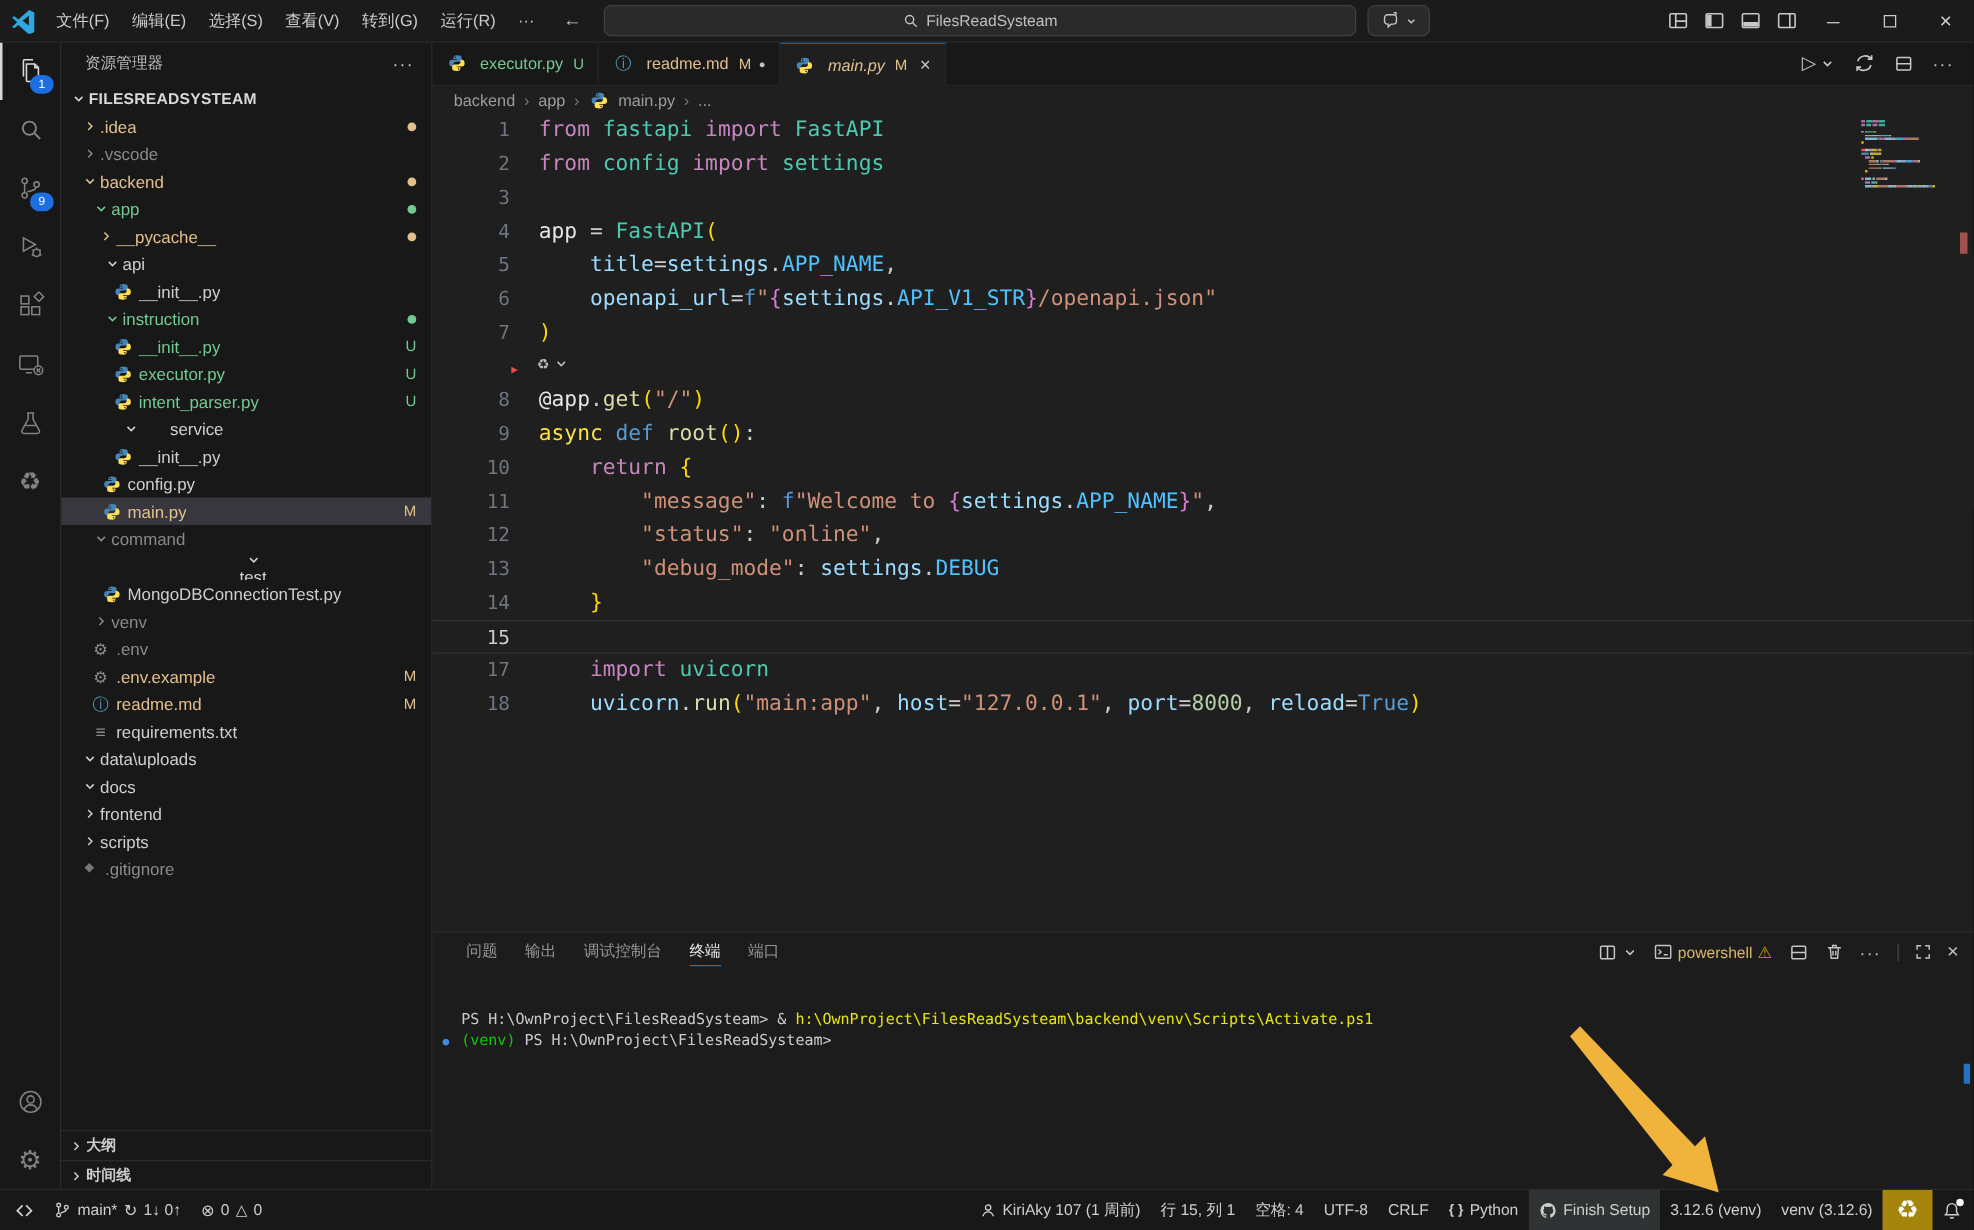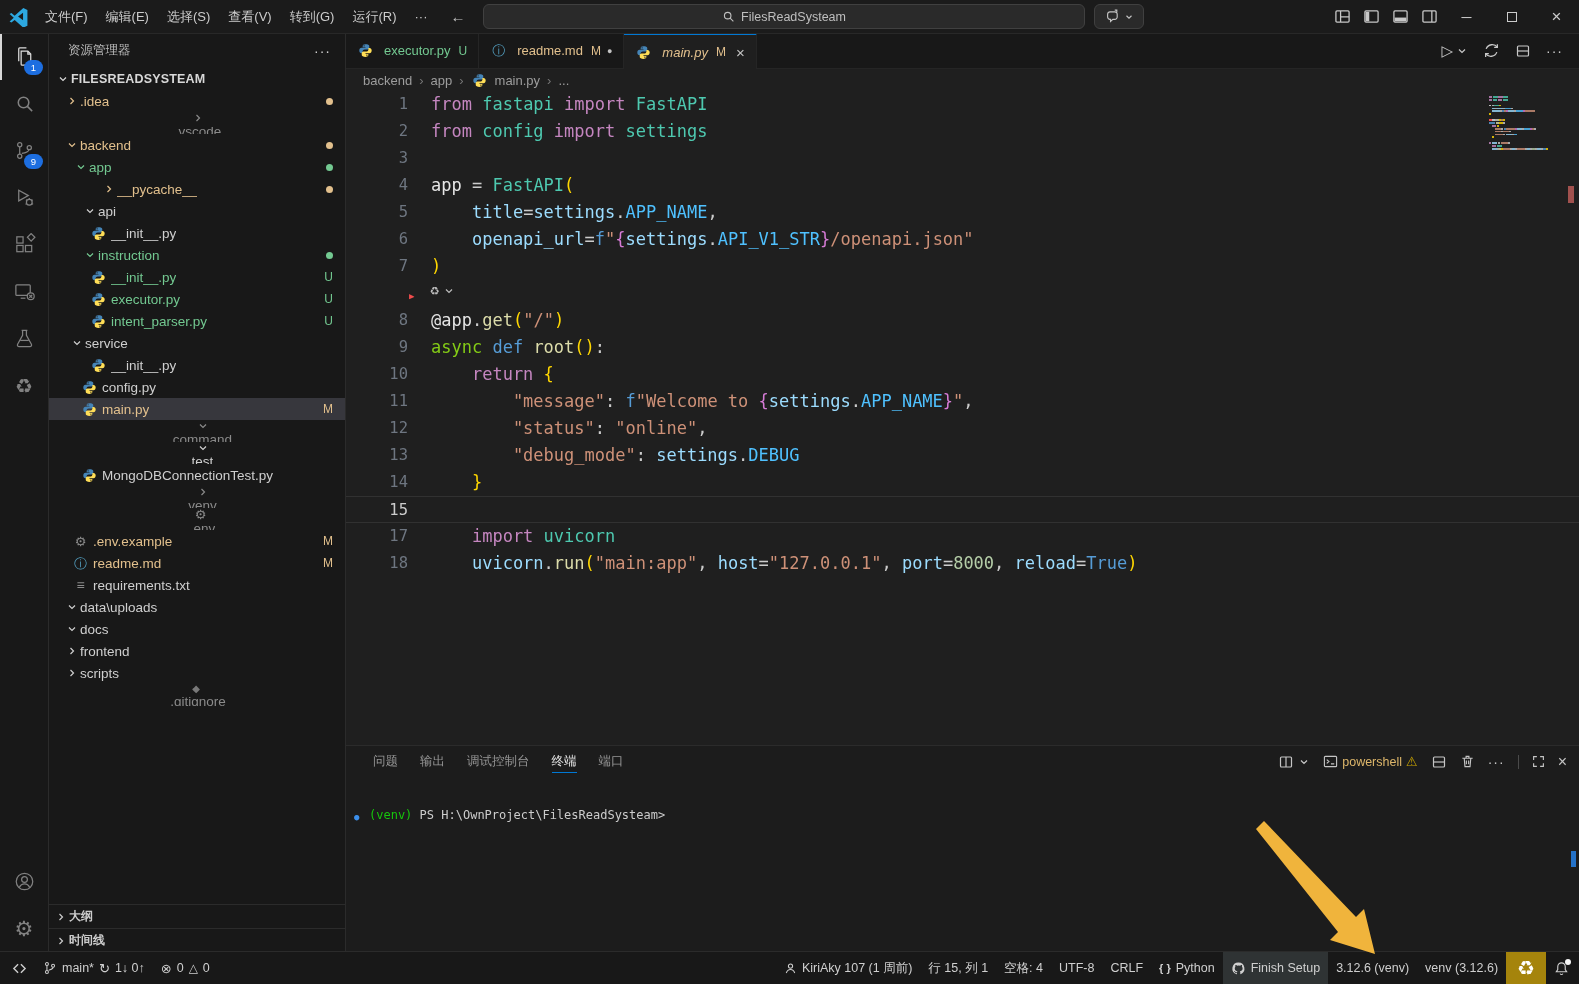--- a/index.html
+++ b/index.html
@@ -40,21 +40,21 @@
   .sb-more{margin-left:auto;font-size:14px;letter-spacing:1px;color:#cfcfcf;}
   .tree{position:absolute;top:35px;left:0;right:0;bottom:46px;overflow:hidden;}
   .trow{height:22px;display:flex;align-items:center;font-size:13.5px;color:#ccc;padding-right:12px;box-sizing:border-box;}
   .trow.selected{background:#37373d;}
   .trow.root{font-weight:bold;font-size:12.5px;letter-spacing:.2px;color:#d8d8d8;}
   .chev{width:17px;flex:none;display:flex;justify-content:center;}
   .ficon{width:17px;flex:none;display:flex;justify-content:center;margin-right:4px;}
   .tlabel{white-space:nowrap;overflow:hidden;}
   .tbadge{margin-left:auto;font-size:12px;}
   .dotb{width:7px;height:7px;border-radius:50%;margin-left:auto;flex:none;}
-  .c-norm{color:#cfcfcf;} .c-mod{color:#e2c08d;} .c-untr{color:#73c991;} .c-ign{color:#8a8a8a;flex-direction:column;}
+  .c-norm{color:#cfcfcf;} .c-mod{color:#e2c08d;} .c-untr{color:#73c991;} .c-ign{color:#8a8a8a;}
   .i-info{color:#519aba;font-size:13px;} .i-listfile{color:#8a8a8a;font-size:14px;}
   .i-gitfile{color:#787878;font-size:10px;} .i-gearfile{color:#8a8a8a;font-size:13px;}
   .sb-sections{position:absolute;bottom:0;left:0;right:0;}
   .sb-sec{height:23px;border-top:1px solid #2b2b2b;display:flex;align-items:center;
     font-weight:bold;font-size:12px;color:#ccc;padding-left:4px;}
 
   
   .editor{position:absolute;left:346px;top:33px;right:0;height:712px;background:#1f1f1f;display:flex;flex-direction:column;}
   .tabstrip{height:35px;background:#181818;display:flex;align-items:stretch;border-bottom:1px solid #252525;flex:none;}
   .tab{display:flex;align-items:center;gap:6px;padding:0 11px;font-size:13px;border-right:1px solid #252525;position:relative;box-sizing:border-box;}
@@ -334,21 +334,21 @@
         </div>
         <div class="trow c-untr" style="padding-left: 24px;">
           <span class="chev">
             <svg width="12" height="12" viewBox="0 0 16 16" fill="none" stroke="currentColor" stroke-width="1.6">
               <path d="M4 6l4 4 4-4"></path>
             </svg>
           </span>
           <span class="tlabel">app</span>
           <span class="dotb" style="background: rgb(115, 201, 145);"></span>
         </div>
-        <div class="trow c-mod" style="padding-left: 52px;">
+        <div class="trow c-mod" style="padding-left: 28px;">
           <span class="chev">
             <svg width="12" height="12" viewBox="0 0 16 16" fill="none" stroke="currentColor" stroke-width="1.6">
               <path d="M6 4l4 4-4 4"></path>
             </svg>
           </span>
           <span class="tlabel">__pycache__</span>
           <span class="dotb" style="background: rgb(226, 192, 141);"></span>
         </div>
         <div class="trow c-norm" style="padding-left: 33px;">
           <span class="chev">
@@ -407,21 +407,21 @@
             <span class="icn">
               <svg width="15" height="15" viewBox="0 0 16 16">
                 <path fill="#4584b6" d="M7.9 1.2c-2.3 0-2.9 1-2.9 1.9v1.3h3v.7H3.7c-1.3 0-2.3 1-2.3 2.8 0 1.9 1 2.9 2.3 2.9h1.2V9.2c0-1.3 1.1-2.3 2.3-2.3h3c1 0 1.8-.8 1.8-1.8V3.1c0-1.2-1.5-1.9-4.1-1.9zM6.5 2.3a.7.7 0 1 1 0 1.4.7.7 0 0 1 0-1.4z"></path>
                 <path fill="#ffde57" d="M8.1 14.8c2.3 0 2.9-1 2.9-1.9v-1.3H8v-.7h4.3c1.3 0 2.3-1 2.3-2.8 0-1.9-1-2.9-2.3-2.9h-1.2v1.6c0 1.3-1.1 2.3-2.3 2.3h-3c-1 0-1.8.8-1.8 1.8v2c0 1.2 1.5 1.9 4.1 1.9zm1.4-1.1a.7.7 0 1 1 0-1.4.7.7 0 0 1 0 1.4z"></path>
               </svg>
             </span>
           </span>
           <span class="tlabel">intent_parser.py</span>
           <span class="tbadge">U</span>
         </div>
-        <div class="trow c-norm" style="padding-left: 20px;">
+        <div class="trow c-norm" style="padding-left: 48px; gap: 23px;">
           <span class="chev">
             <svg width="12" height="12" viewBox="0 0 16 16" fill="none" stroke="currentColor" stroke-width="1.6">
               <path d="M4 6l4 4 4-4"></path>
             </svg>
           </span>
           <span class="tlabel">service</span>
         </div>
         <div class="trow c-norm" style="padding-left: 42px;">
           <span class="ficon">
             <span class="icn">
@@ -698,21 +698,21 @@
                 </svg>
               </span>
             </span>
           </div>
           <div class="code-line">
             <span class="gutter">8</span>
             <span class="ltext"><span style="color: rgb(230, 230, 230);">@app</span><span style="color: rgb(204, 204, 204);">.</span><span style="color: rgb(220, 220, 170);">get</span><span style="color: rgb(255, 215, 0);">(</span><span style="color: rgb(206, 145, 120);">"/"</span><span style="color: rgb(255, 215, 0);">)</span></span>
           </div>
           <div class="code-line">
             <span class="gutter">9</span>
-            <span class="ltext"><span style="color: #84cc16;">async</span><span style="color: rgb(86, 156, 214);"> def</span><span style="color: rgb(220, 220, 170);"> root</span><span style="color: rgb(255, 215, 0);">(</span><span style="color: rgb(255, 215, 0);">)</span><span style="color: rgb(204, 204, 204);">:</span></span>
+            <span class="ltext"><span style="color: #fde047;">async</span><span style="color: rgb(86, 156, 214);"> def</span><span style="color: rgb(220, 220, 170);"> root</span><span style="color: rgb(255, 215, 0);">(</span><span style="color: rgb(255, 215, 0);">)</span><span style="color: rgb(204, 204, 204);">:</span></span>
           </div>
           <div class="code-line">
             <span class="gutter">10</span>
             <span class="ltext"><span style="color: rgb(197, 134, 192);">    return</span><span style="color: rgb(255, 215, 0);"> {</span></span>
           </div>
           <div class="code-line">
             <span class="gutter">11</span>
             <span class="ltext"><span style="color: rgb(206, 145, 120);">        "message"</span><span style="color: rgb(204, 204, 204);">:</span><span style="color: rgb(86, 156, 214);"> f</span><span style="color: rgb(206, 145, 120);">"Welcome to </span><span style="color: rgb(214, 123, 214);">{</span><span style="color: rgb(156, 220, 254);">settings</span><span style="color: rgb(204, 204, 204);">.</span><span style="color: rgb(79, 193, 255);">APP_NAME</span><span style="color: rgb(214, 123, 214);">}</span><span style="color: rgb(206, 145, 120);">"</span><span style="color: rgb(204, 204, 204);">,</span></span>
           </div>
           <div class="code-line">
@@ -953,20 +953,21 @@
             <svg width="13" height="13" viewBox="0 0 16 16" fill="none" stroke="currentColor" stroke-width="1.4">
               <path d="M2 6V2h4M10 2h4v4M14 10v4h-4M6 14H2v-4"></path>
             </svg>
           </span>
         </div>
         <div class="pt-item">
           <span class="icn">×</span>
         </div>
       </div>
     <div class="term" id="terminal">
+        <div class="tline"><span style="color: rgb(204, 204, 204);">PS H:\OwnProject\FilesReadSysteam&gt; </span><span style="color: rgb(204, 204, 204);">&amp; </span><span style="color: rgb(229, 229, 16);">h:\OwnProject\FilesReadSysteam\backend\venv\Scripts\Activate.ps1</span></div>
         <div class="tline"><span class="tdot">●</span><span style="color: rgb(22, 198, 12);">(venv)</span><span style="color: rgb(204, 204, 204);"> PS H:\OwnProject\FilesReadSysteam&gt;</span></div>
       </div>
     <div class="term-scroll-mark"></div>
   </div>
 
   <div class="statusbar">
     <div class="st-left">
         <div class="st-item">
           <span class="icn">
             <svg width="15" height="15" viewBox="0 0 16 16" fill="none" stroke="currentColor" stroke-width="1.5">

